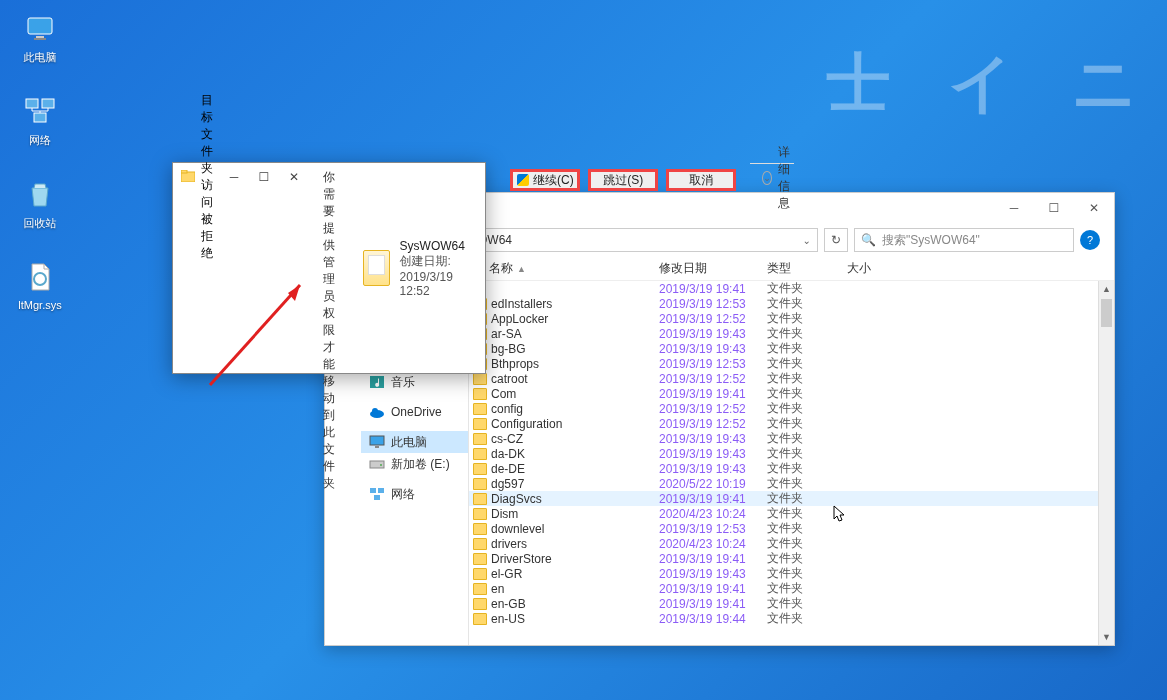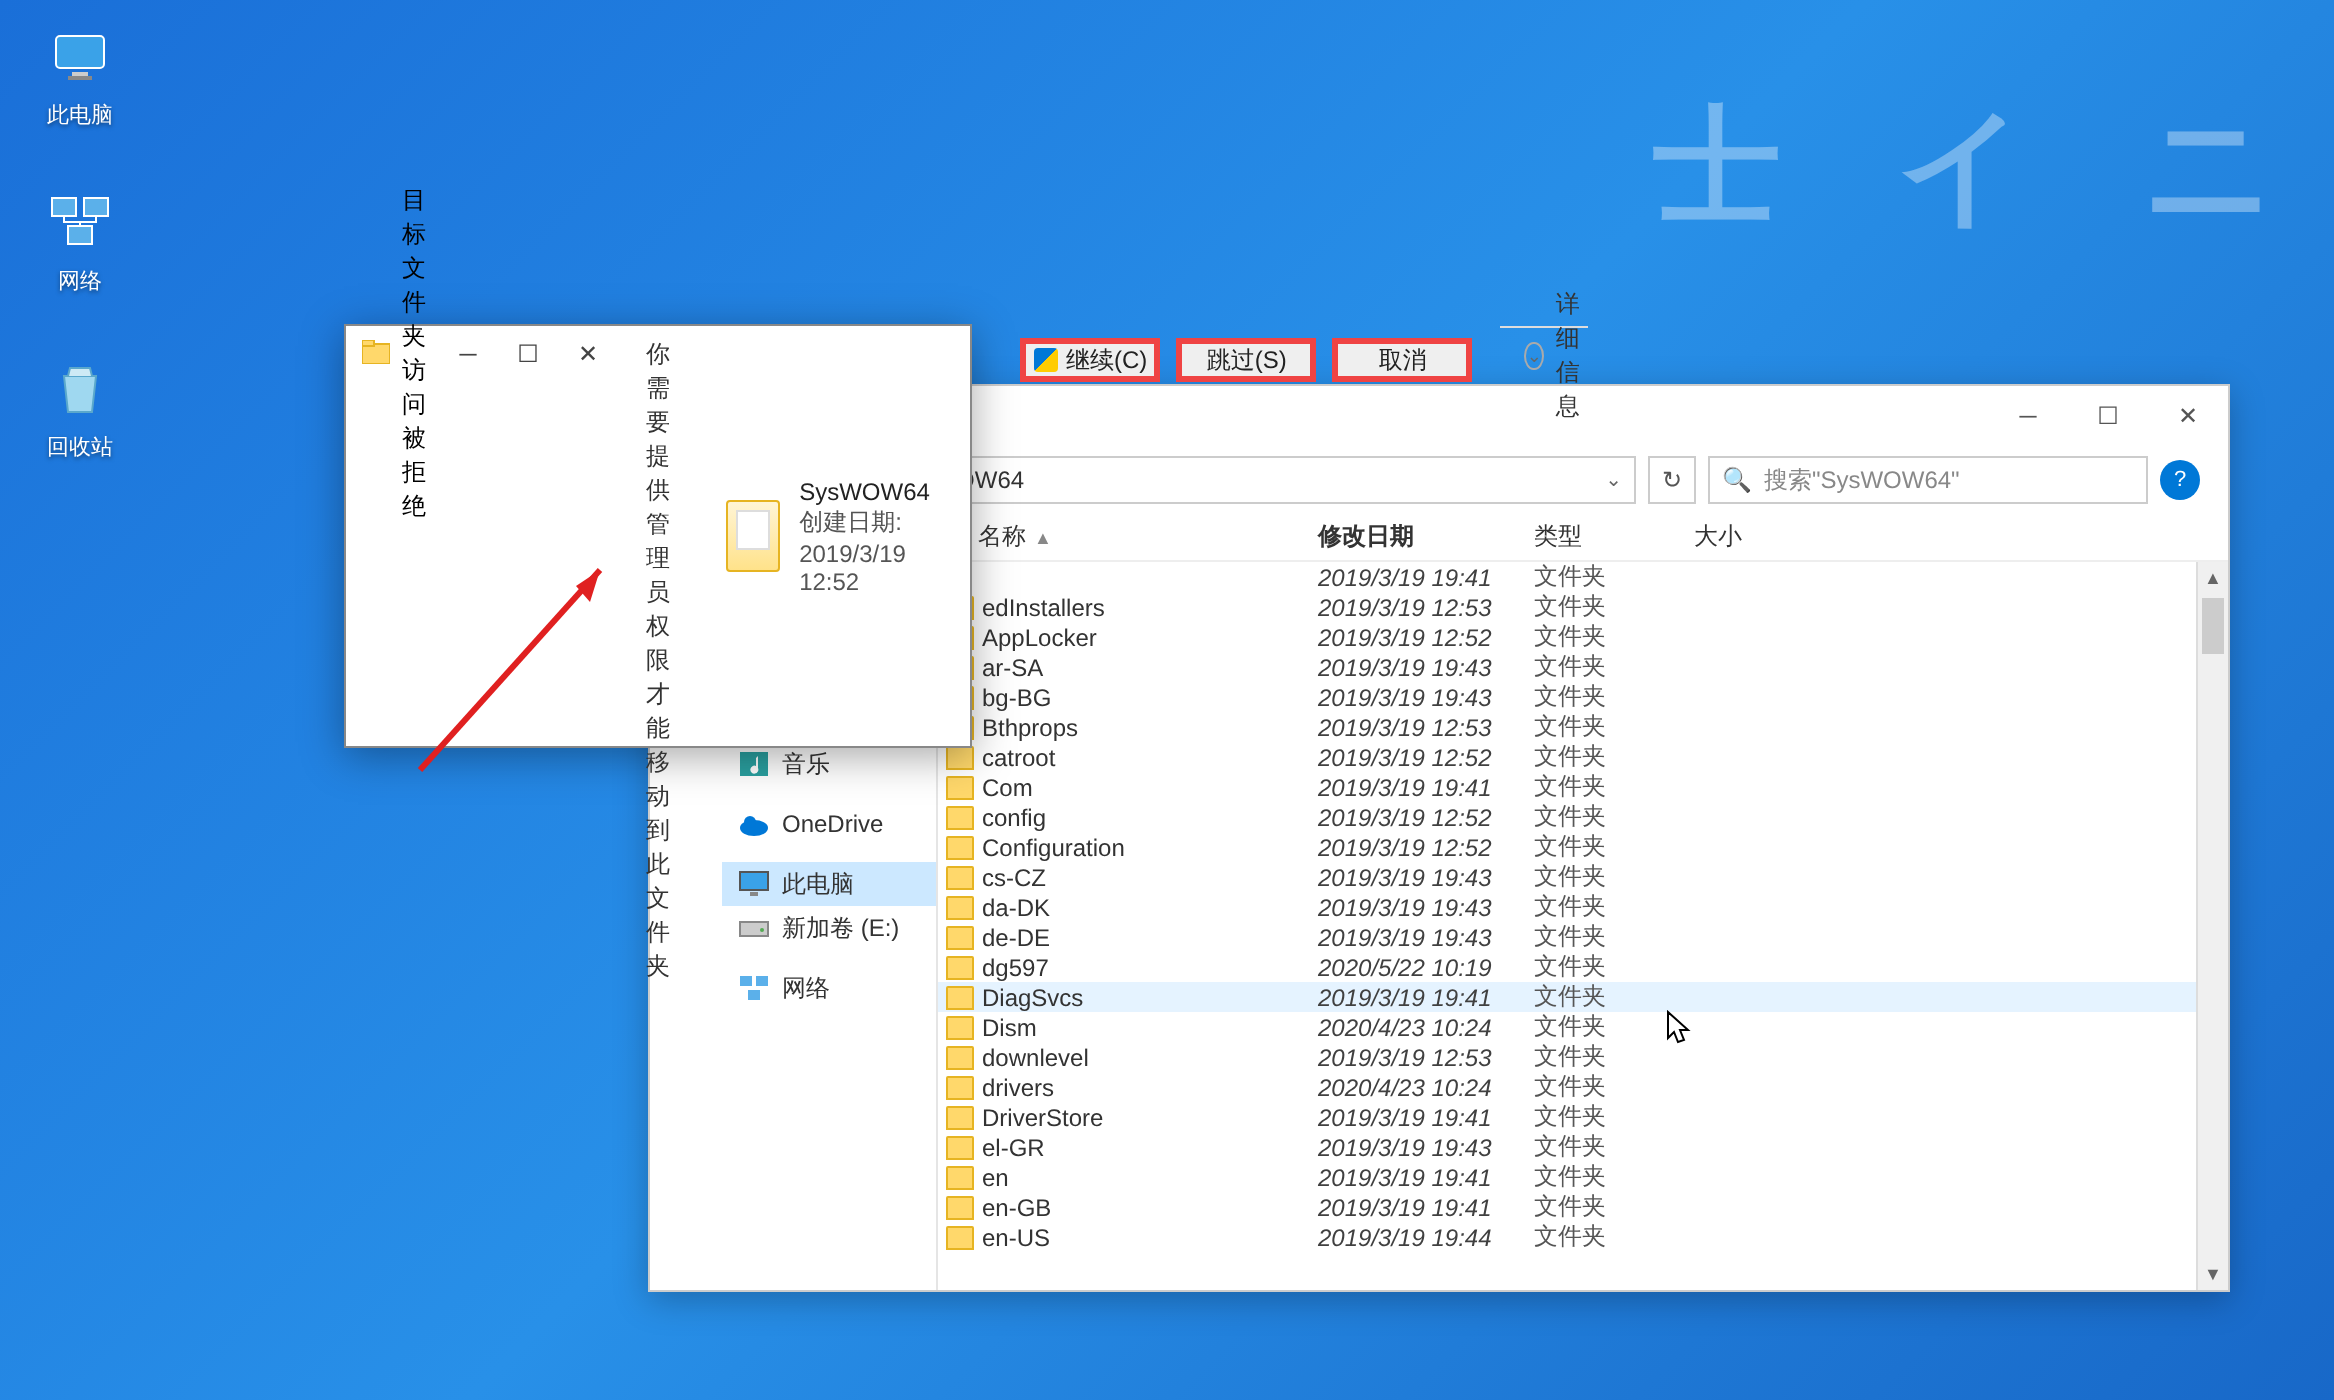--- a/index.html
+++ b/index.html
@@ -27,30 +27,30 @@
 .ex-body { flex:1; display:flex; min-height:0;}
 .sidebar { width:108px; border-right:1px solid #e5e5e5; overflow:hidden; padding-top:4px;margin-left:36px;}
 .sbi { height:22px; display:flex; align-items:center; padding-left:8px; gap:6px; color:#333; }
 .sbi.sel { background:#cce8ff; }
 .sbi .pin { margin-left:auto; margin-right:6px; color:#666; font-size:10px;}
 .sbi .ic { width:16px; height:16px; display:flex; align-items:center; justify-content:center;}
 
 .files { flex:1; display:flex; flex-direction:column; min-width:0;}
 .fhead { height:24px; border-bottom:1px solid #eee; display:flex; align-items:center; color:#333; font-size:12px;}
 .col-n { width:190px; padding-left:20px;}
-.col-d { width:108px;font-weight:bold;}
+.col-d { width:108px;}
 .col-t { width:80px;}
 .col-s { width:60px;}
 .sort { font-size:9px; color:#888; margin-left:4px;}
 .flist { flex:1; overflow:hidden; position:relative;}
 .frow { height:15px; display:flex; align-items:center; font-size:12px; color:#333;}
 .frow.hl { background:#e5f3ff; }
 .frow .fic { width:14px; height:12px; background:#ffd86b; border:1px solid #e6b422; margin-left:4px; margin-right:4px; border-radius:1px 1px 0 0;}
 .frow .fn { width:168px; overflow:hidden; text-overflow:ellipsis; white-space:nowrap;}
-.frow .fd { width:108px; color:#404040;font-style:italic;}
+.frow .fd { width:108px; color:#8b5cf6;}
 .frow .ft { width:80px; color:#555;}
 .scroll { position:absolute; right:0; top:0; bottom:0; width:16px; background:#f0f0f0; border-left:1px solid #ddd;}
 .scroll .arr { height:16px; display:flex; align-items:center; justify-content:center; color:#666; font-size:9px;}
 .scroll .thumb { position:absolute; left:2px; right:2px; top:18px; height:28px; background:#ccc;}
 
 .status { height:22px; border-top:1px solid #e5e5e5; display:flex; align-items:center; padding:0 8px; font-size:12px; color:#444;}
 .view-btns { margin-left:auto; display:flex; gap:2px;}
 .vb { width:22px; height:18px; border:1px solid #ccc; display:flex; align-items:center; justify-content:center; background:#fff;}
 .vb.active { background:#cce8ff; }
 
@@ -106,20 +106,30 @@
   </div>
   <div class="di">
     <div class="ic">
       <svg class="ficon" viewBox="0 0 32 32">
           <path d="M8 10 h16 l-2 18 h-12 z" fill="#9fd8f0" stroke="#5aa8cc"></path>
           <path d="M10 10 l1-4 h10 l1 4" fill="#cdeaf5" stroke="#5aa8cc"></path>
         </svg>
     </div>
     <span class="lbl">回收站</span>
   </div>
+  <div class="di">
+    <div class="ic">
+      <svg class="ficon" viewBox="0 0 32 32">
+          <path d="M8 3 h12 l5 5 v21 h-17 z" fill="#fff" stroke="#aaa"></path>
+          <path d="M20 3 v5 h5" fill="none" stroke="#aaa"></path>
+          <circle cx="16" cy="18" r="6" fill="none" stroke="#5aa8cc" stroke-width="2"></circle>
+        </svg>
+    </div>
+    <span class="lbl">ltMgr.sys</span>
+  </div>
 </div>
 
 <div class="explorer">
   <div class="ex-title">
     <div class="tbtn">─</div>
     <div class="tbtn">☐</div>
     <div class="tbtn close">✕</div>
   </div>
   <div class="ex-addr">
     <div class="bc">

